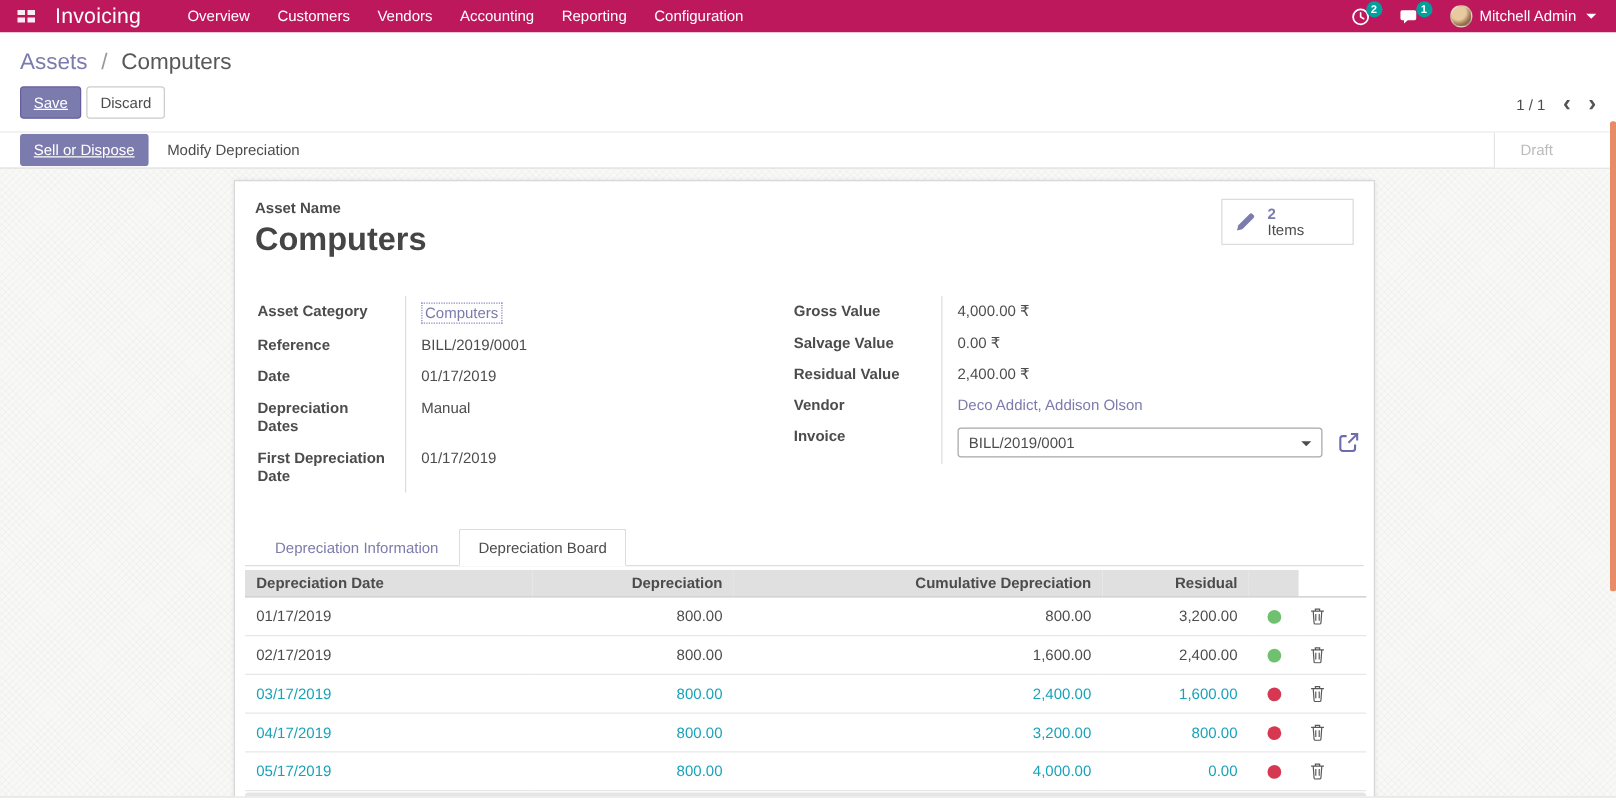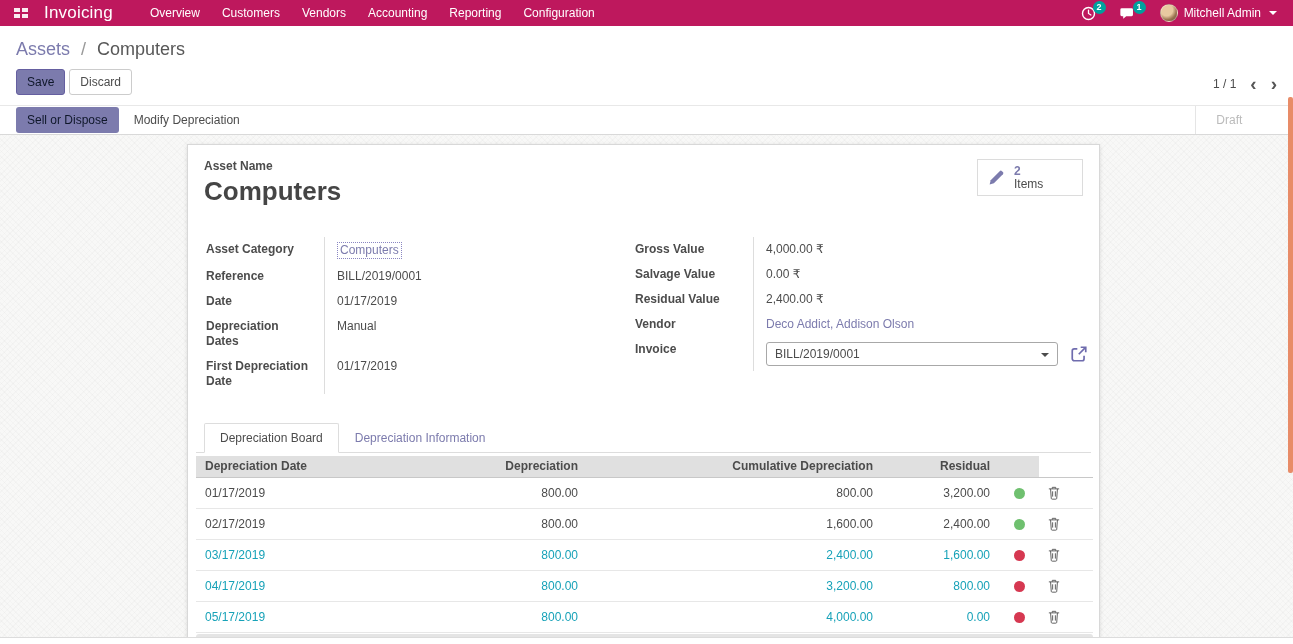--- a/index.html
+++ b/index.html
@@ -37,21 +37,21 @@
   .caret-down { width:0; height:0; border-left:4px solid transparent; border-right:4px solid transparent; border-top:4px solid #fff; margin-left:2px; }
 
   
   .control-panel { background:#fff; padding:12px 16px 10px; position:relative; }
   .breadcrumb { font-size:18px; line-height:22px; }
   .breadcrumb .bc-link { color:#7c7bad; cursor:pointer; text-decoration:none; }
   .breadcrumb .bc-sep { color:#999; margin:0 6px; }
   .breadcrumb .bc-current { color:#585858; }
   .cp-buttons { margin-top:9px; display:flex; gap:4px; }
   .btn { font-size:12px; line-height:1; padding:6px 10px; border-radius:3px; cursor:pointer; border:1px solid transparent; }
-  .btn-primary { background:#7c7bad; border-color:#655fa0; color:#0f172a; }
+  .btn-primary { background:#7c7bad; border-color:#655fa0; color:#ffffff;text-decoration:underline; }
   .btn-default { background:#fff; border-color:#ccc; color:#4c4c4c; }
   .pager { position:absolute; right:16px; bottom:14px; display:flex; align-items:center; gap:14px; color:#4c4c4c; }
   .pager .pager-value { font-size:12px; }
   .pager .pager-arrow { font-size:19px; line-height:14px; color:#555; cursor:pointer; font-weight:bold; }
 
   
   .statusbar {
     height:30px; background:#fff; border-top:1px solid #e8e8e8; border-bottom:1px solid #d9d9d9;
     display:flex; align-items:center; padding-left:16px; overflow:hidden;
   }
@@ -278,22 +278,22 @@
                   <path d="M9.5 2H14v4.5M13.6 2.4 7.8 8.2" fill="none" stroke="#6f6cae" stroke-width="1.5"></path>
                 </svg>
               </span>
             </div>
           </div>
         </div>
     </div>
 
     <div class="notebook">
       <div class="nb-tabs">
+        <span class="nb-tab inactive">Depreciation Information</span>
         <span class="nb-tab active">Depreciation Board</span>
-        <span class="nb-tab inactive">Depreciation Information</span>
       </div>
 
       <table class="board">
         <thead>
           <tr>
             <th class="col-date">Depreciation Date</th>
             <th class="col-dep">Depreciation</th>
             <th class="col-cum">Cumulative Depreciation</th>
             <th class="col-res">Residual</th>
             <th class="col-dot h-empty"></th>

